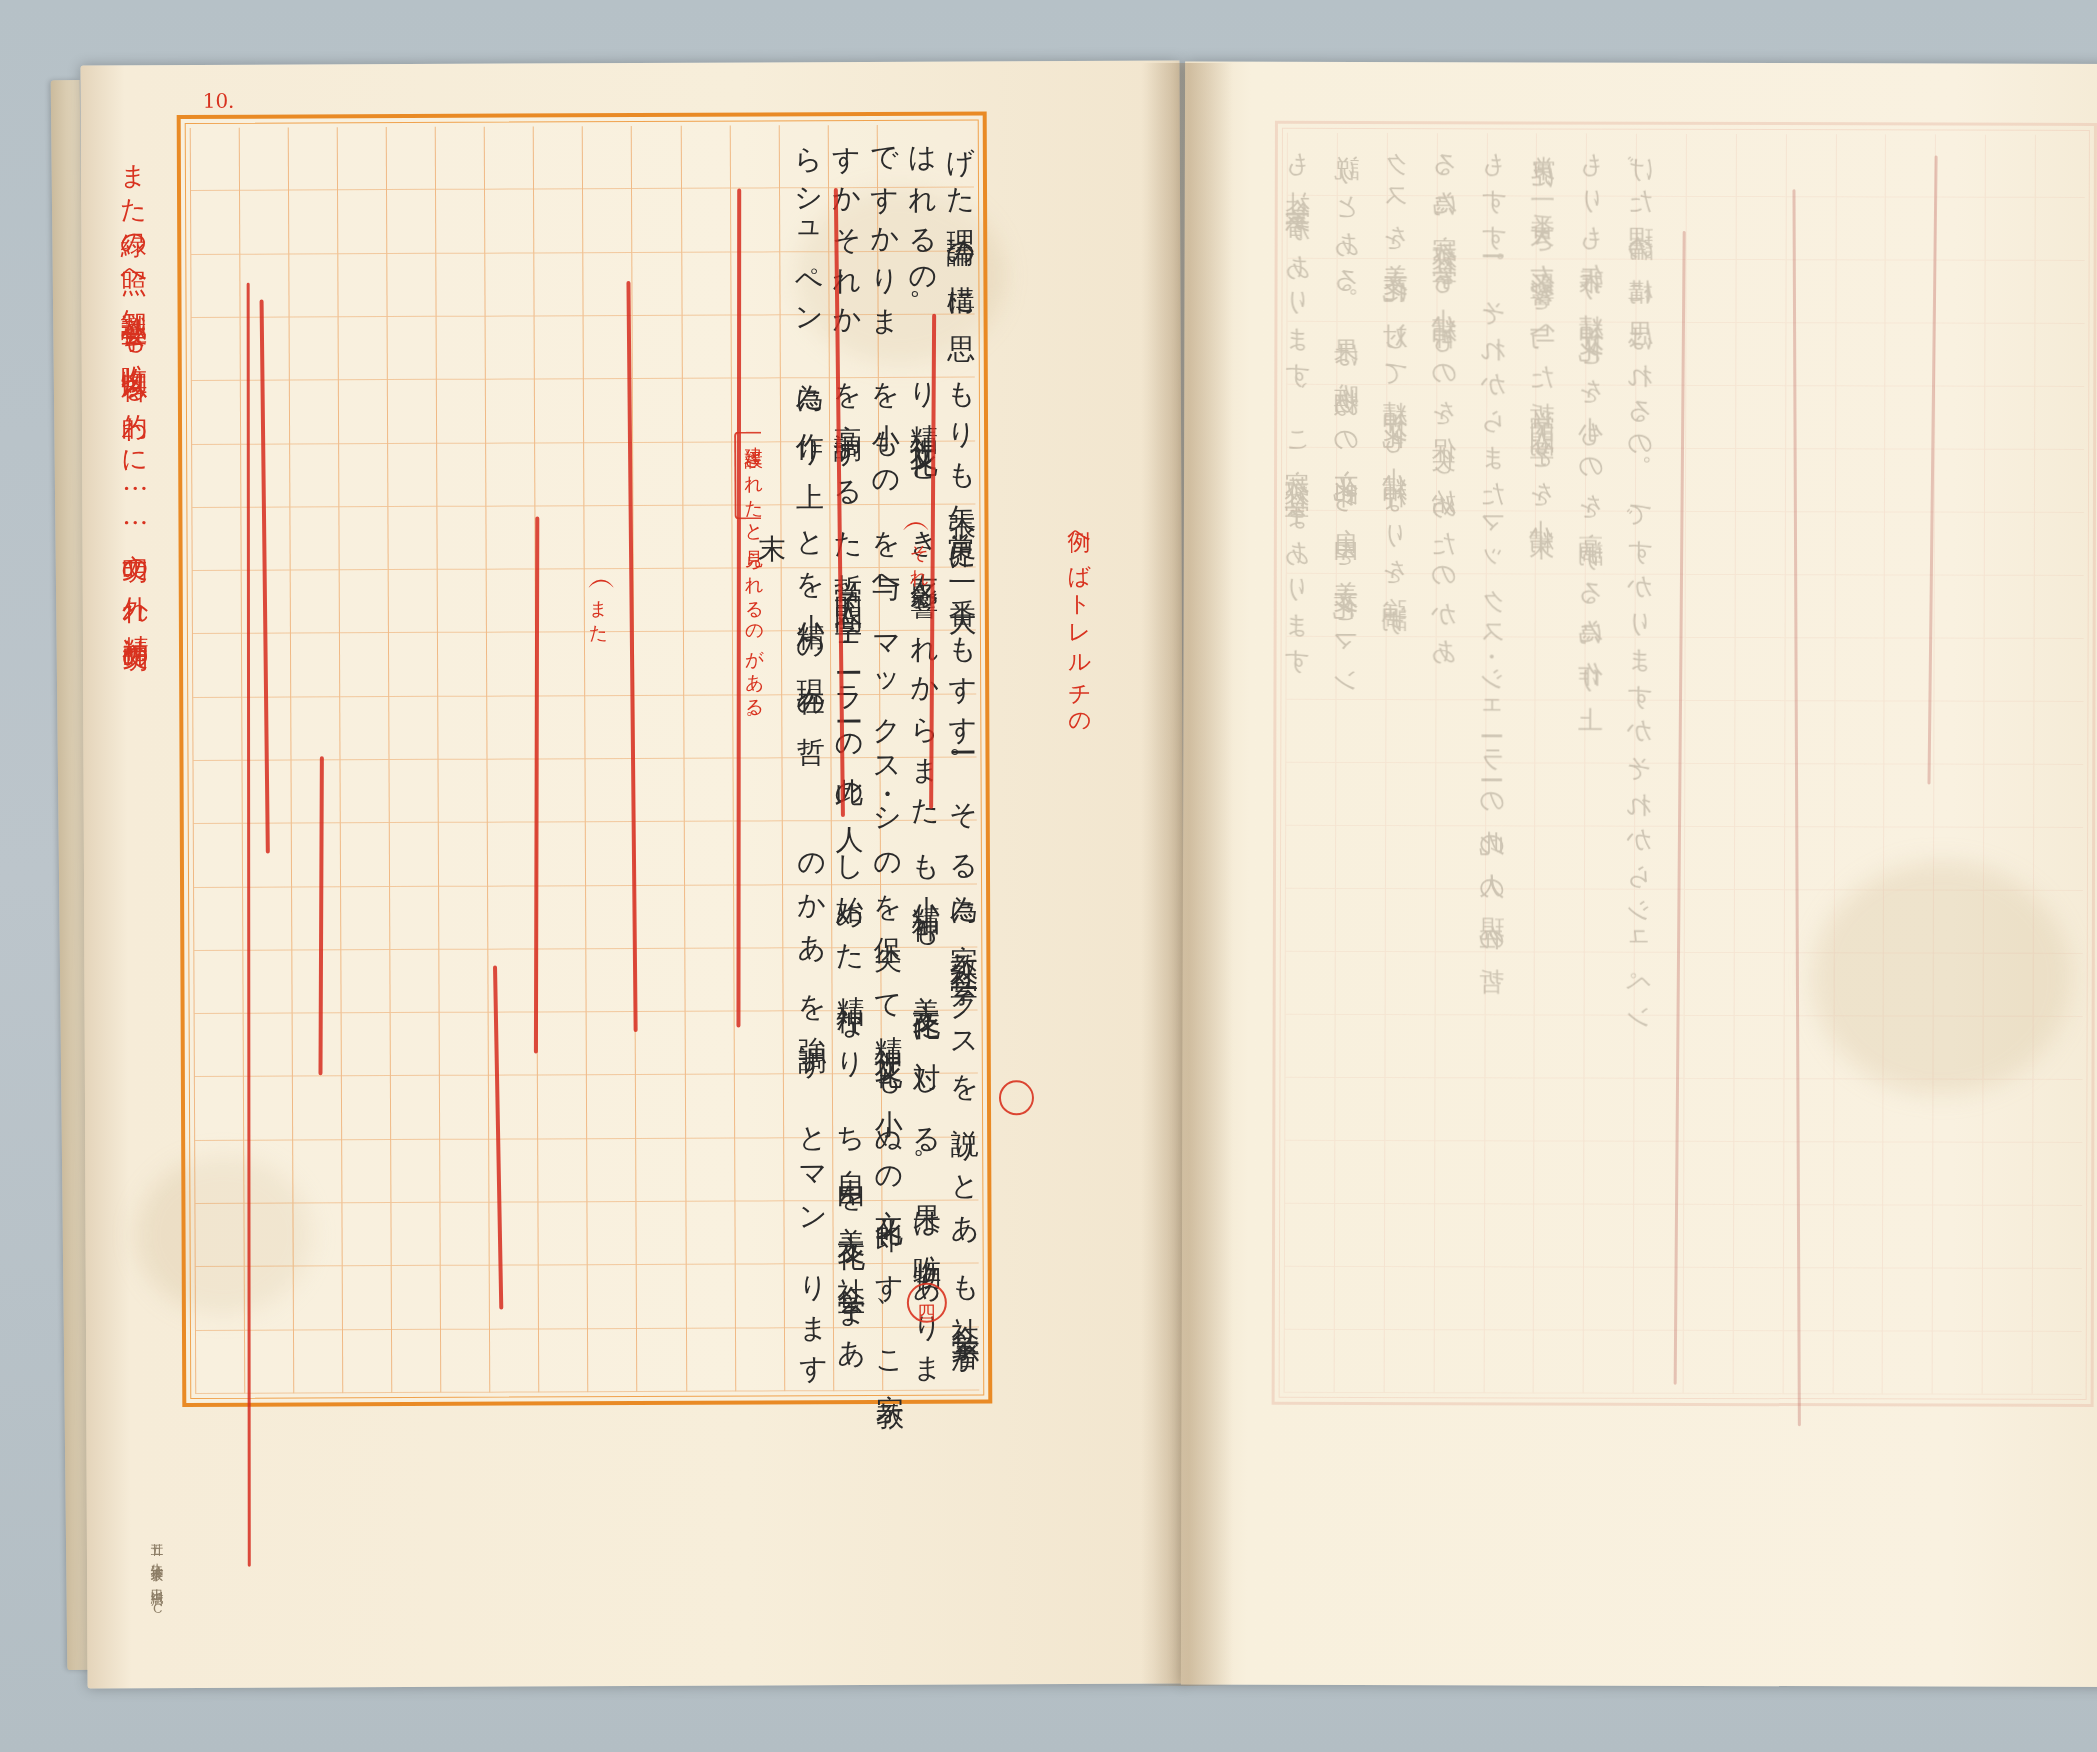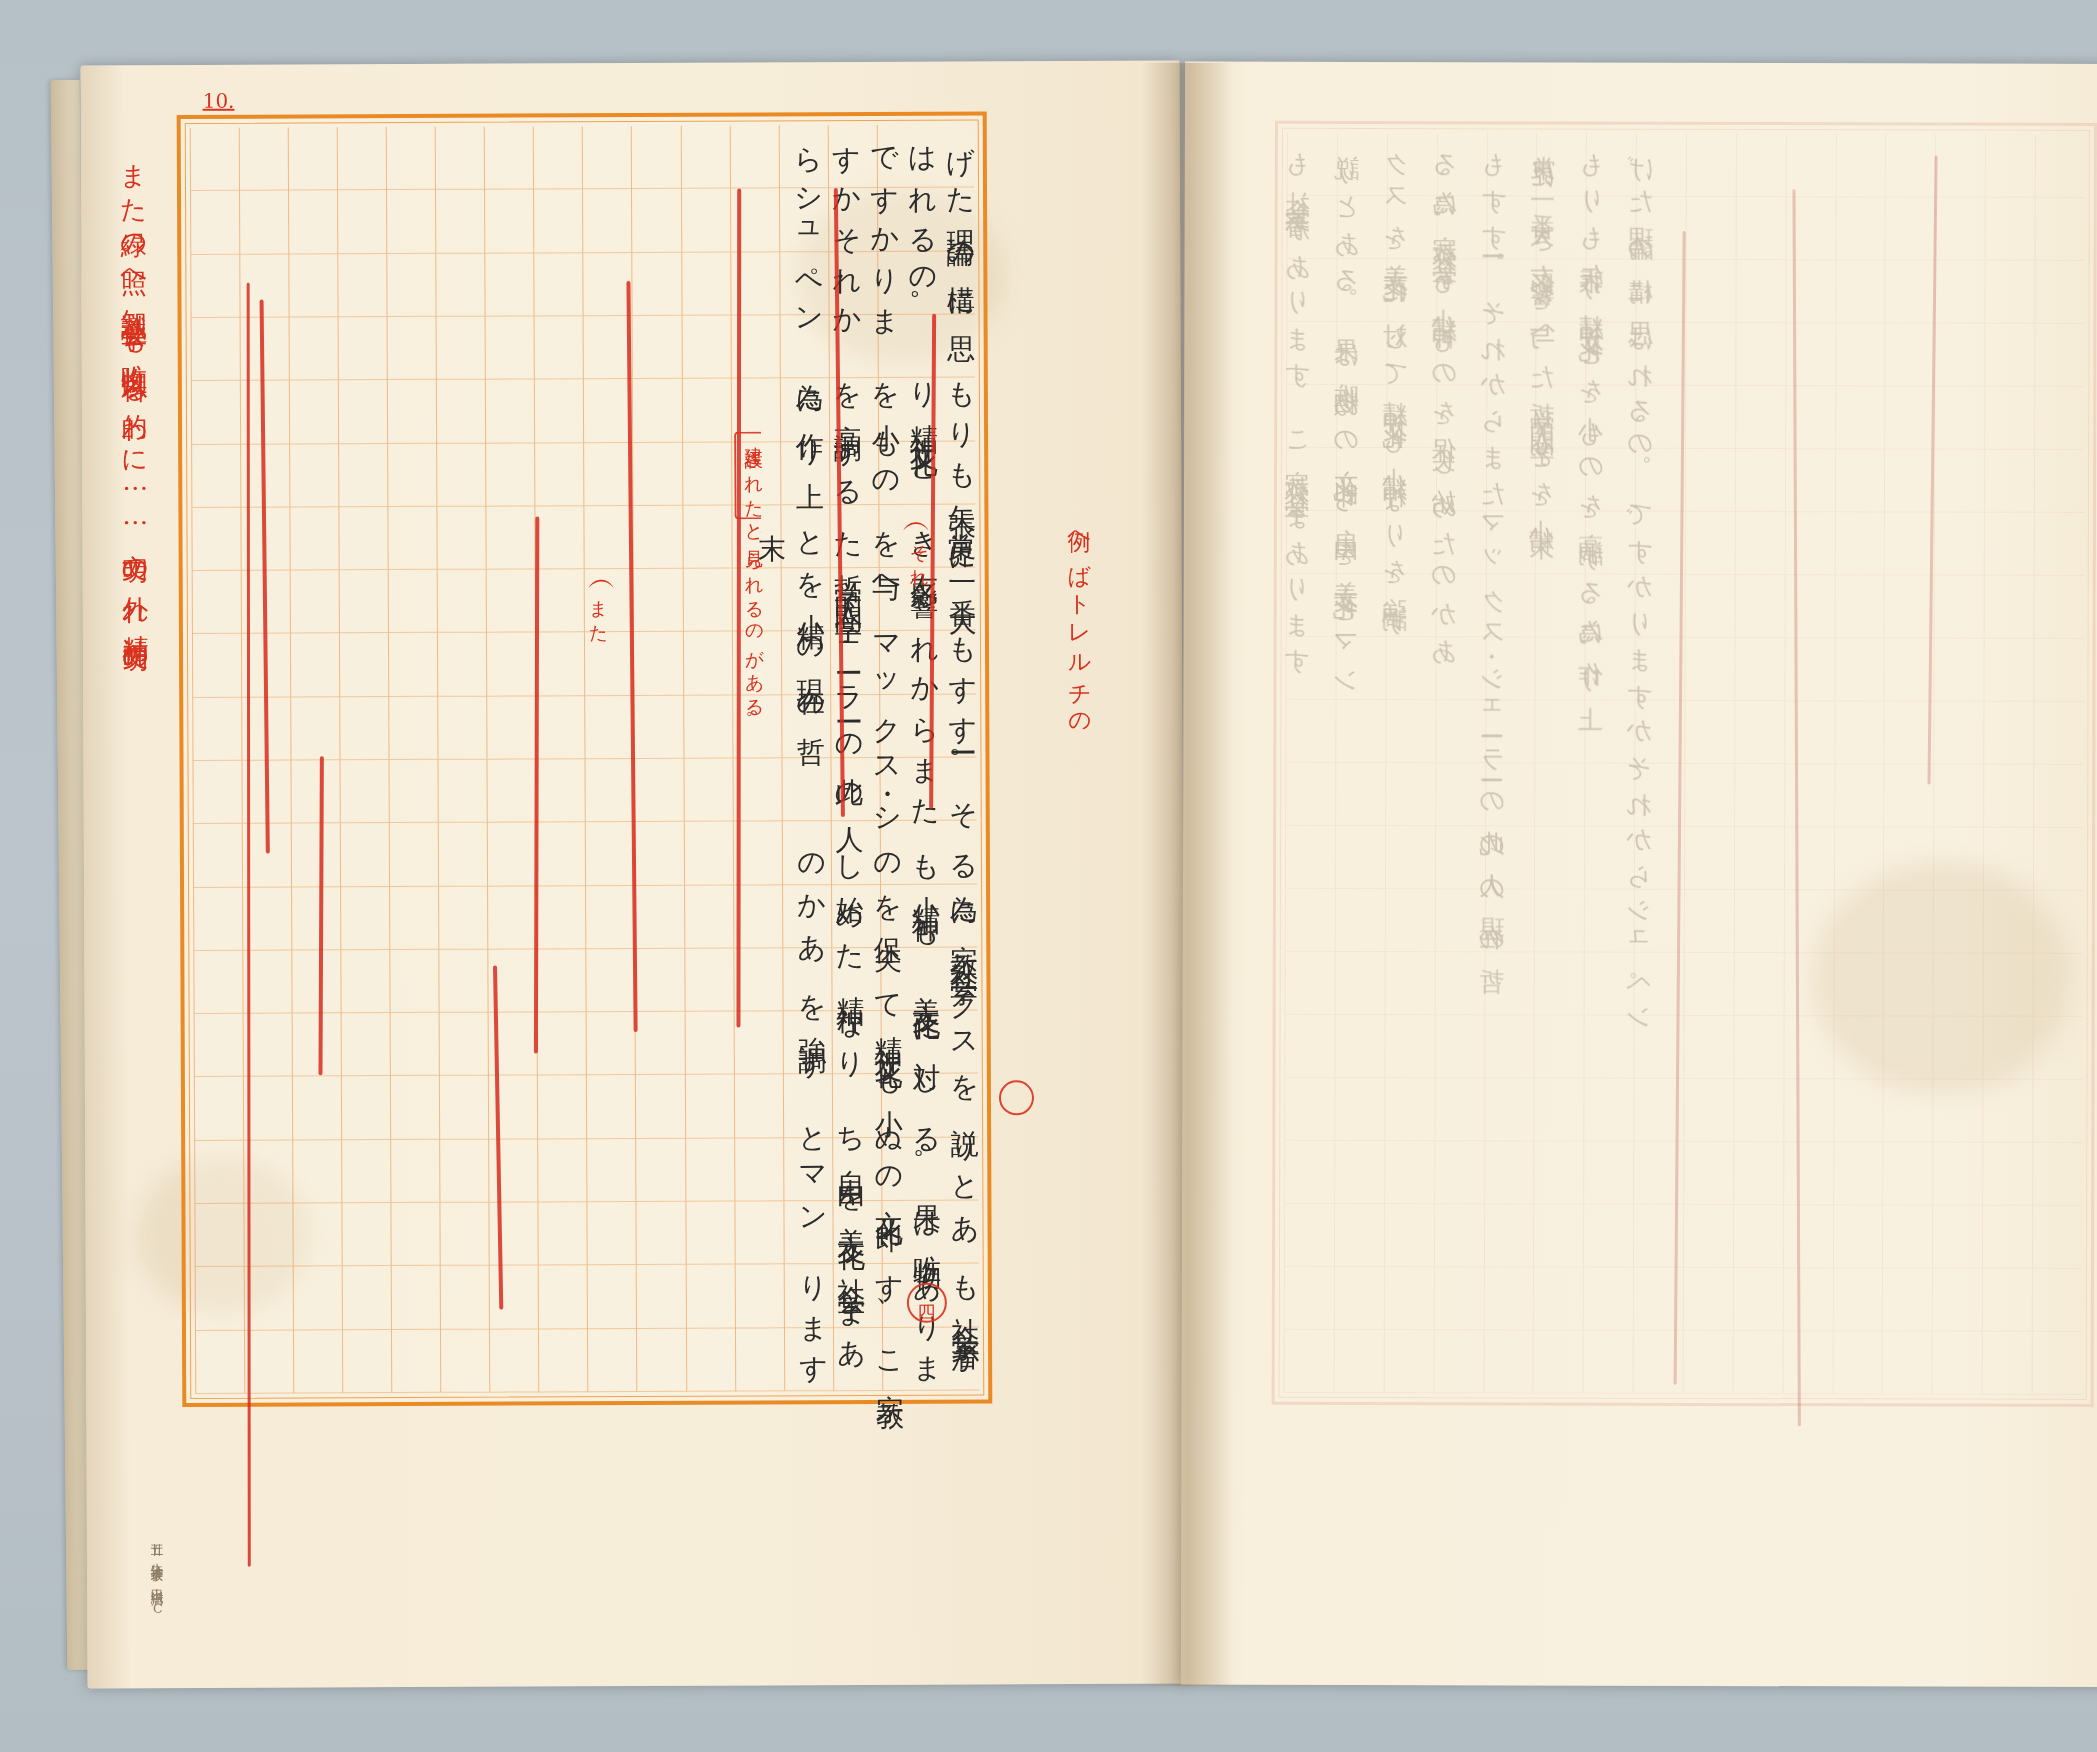--- a/index.html
+++ b/index.html
@@ -104,21 +104,20 @@
   .margin-note{
     position:absolute;left:37px;top:80px;
     writing-mode:vertical-rl;text-orientation:upright;
     color:#d8321f;font-size:26px;letter-spacing:.16em;line-height:1.15;
     height:1426px;
     font-family:"DejaVu Serif","Liberation Serif",serif;
   }
   .page-number{
     position:absolute;left:122px;top:23.5px;color:#d8321f;font-size:20px;
     font-family:"DejaVu Serif","Liberation Serif",serif;
-    text-decoration:underline;
   }
   .imprint{
     position:absolute;left:61px;bottom:71px;
     writing-mode:vertical-rl;text-orientation:upright;
     color:#7a6a52;font-size:12.6px;letter-spacing:.12em;opacity:.85;
     font-family:"DejaVu Serif","Liberation Serif",serif;
   }
   
   #right-ghost{
     position:absolute;left:96px;top:67px;width:810px;height:1267px;

